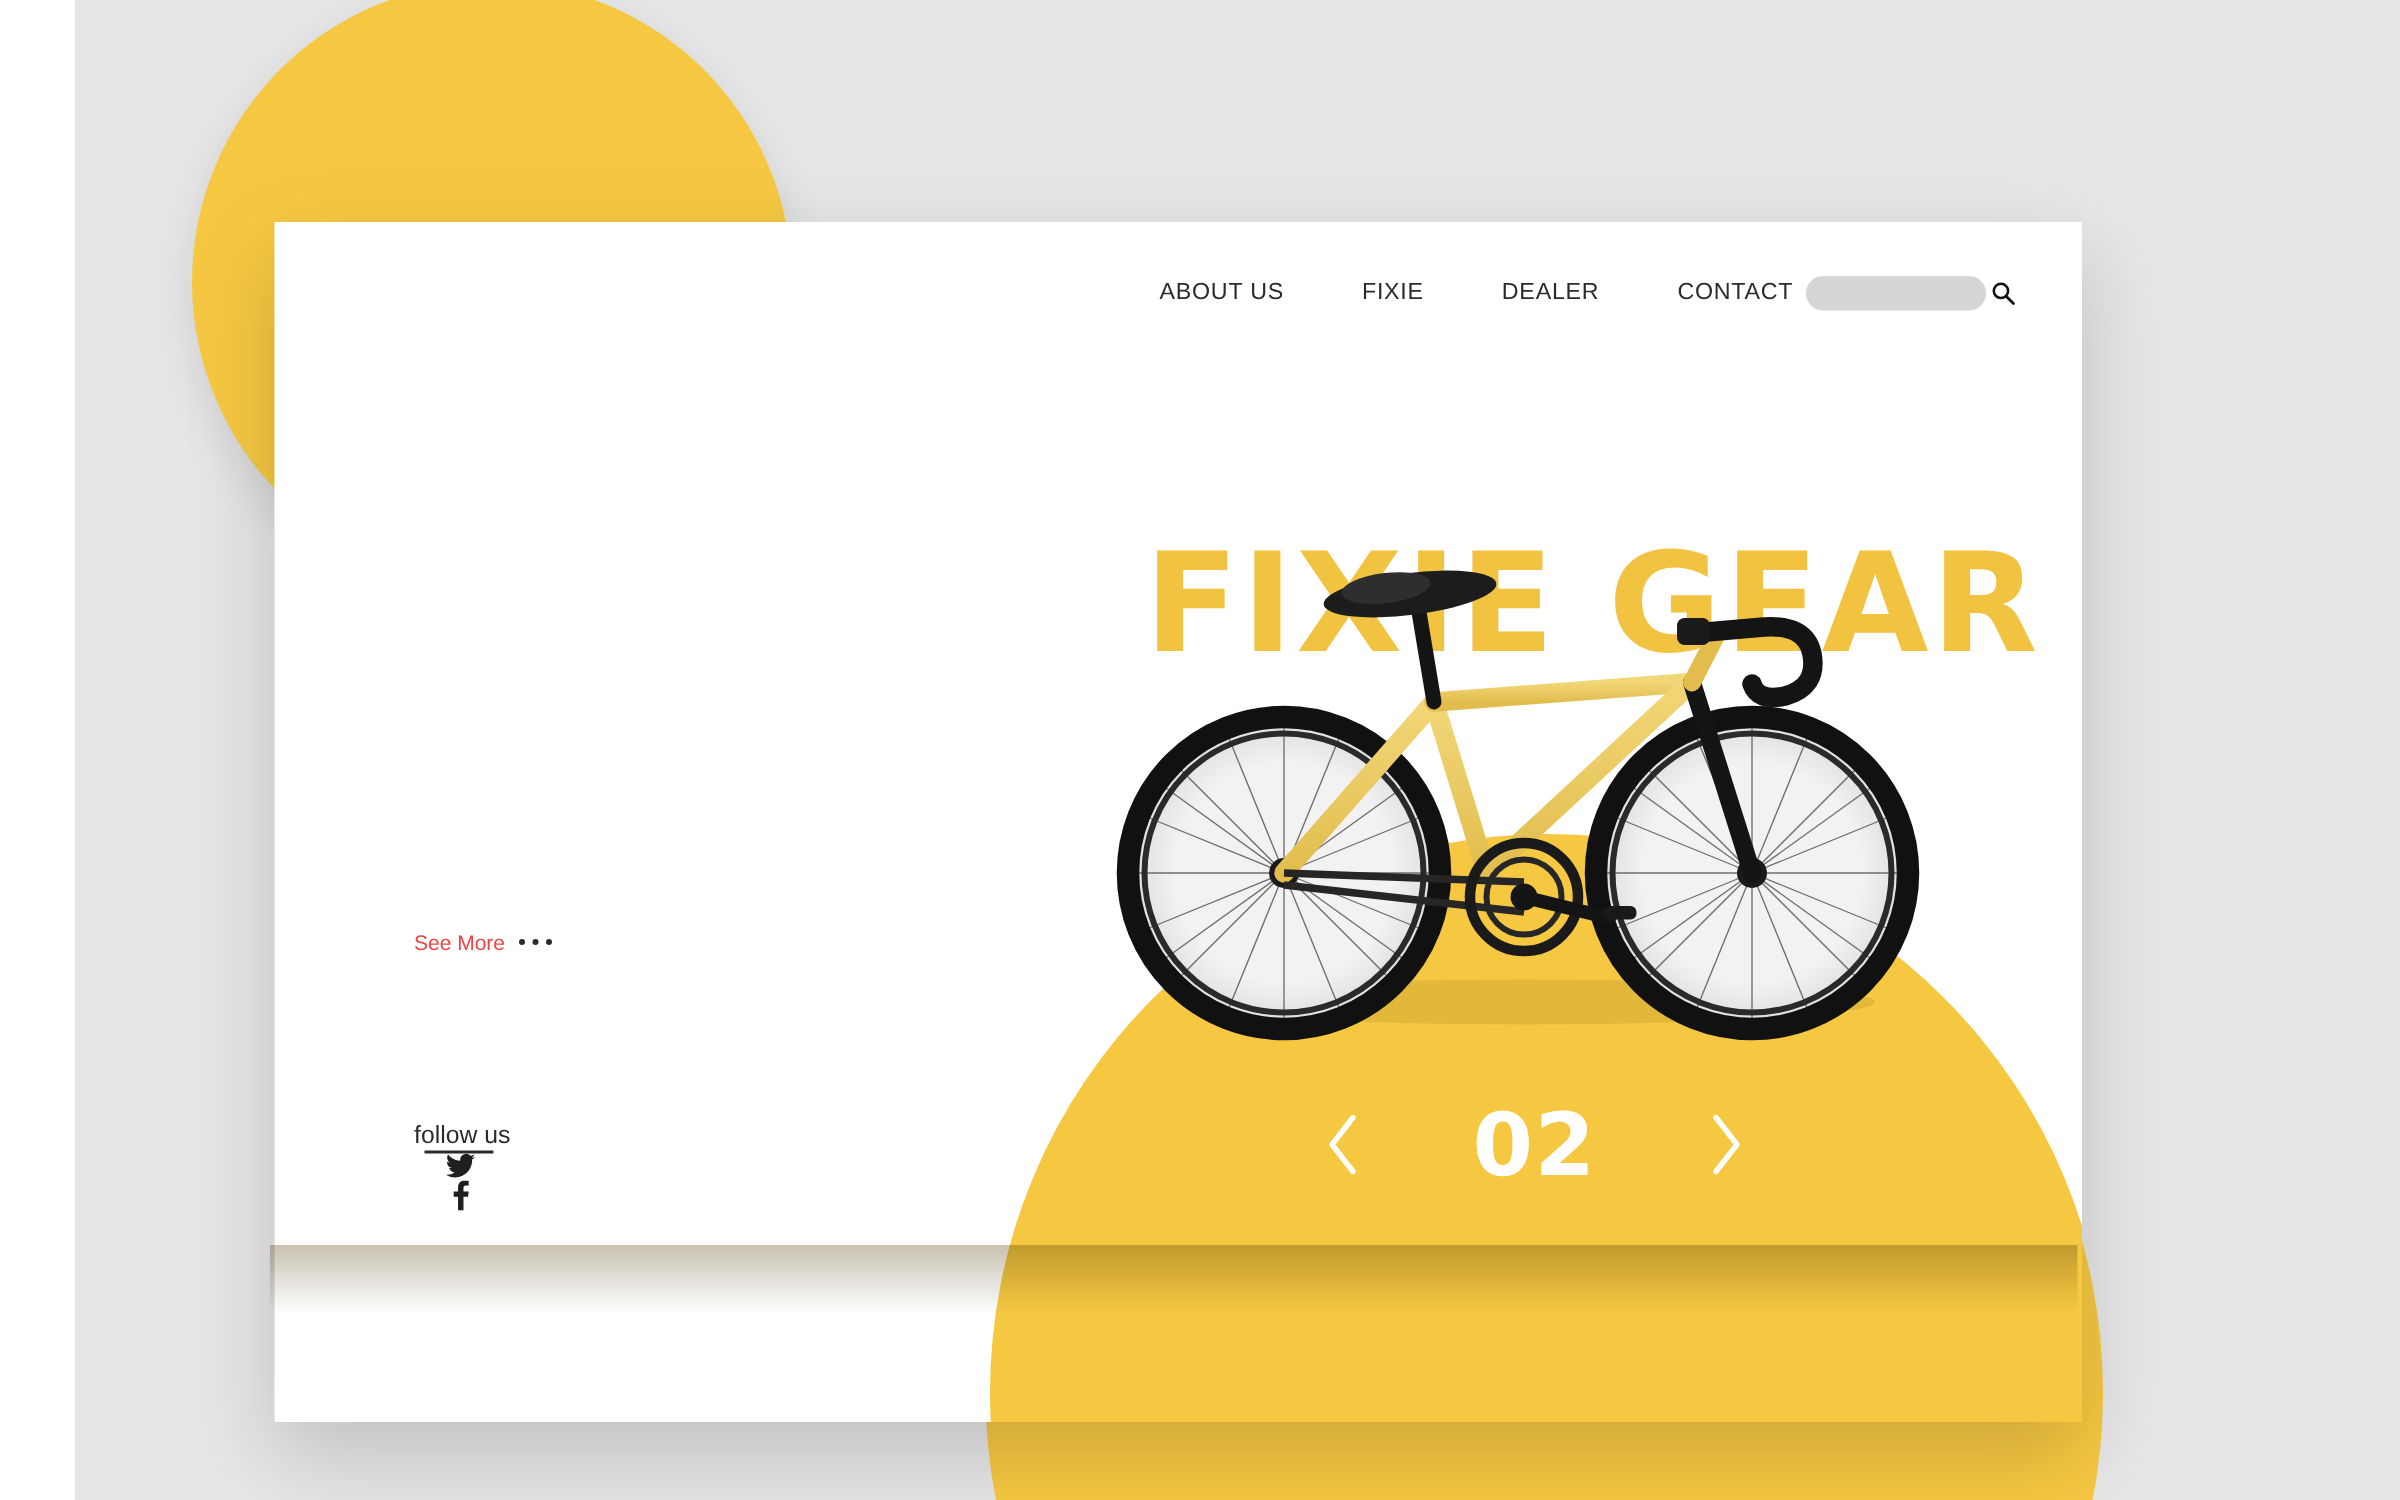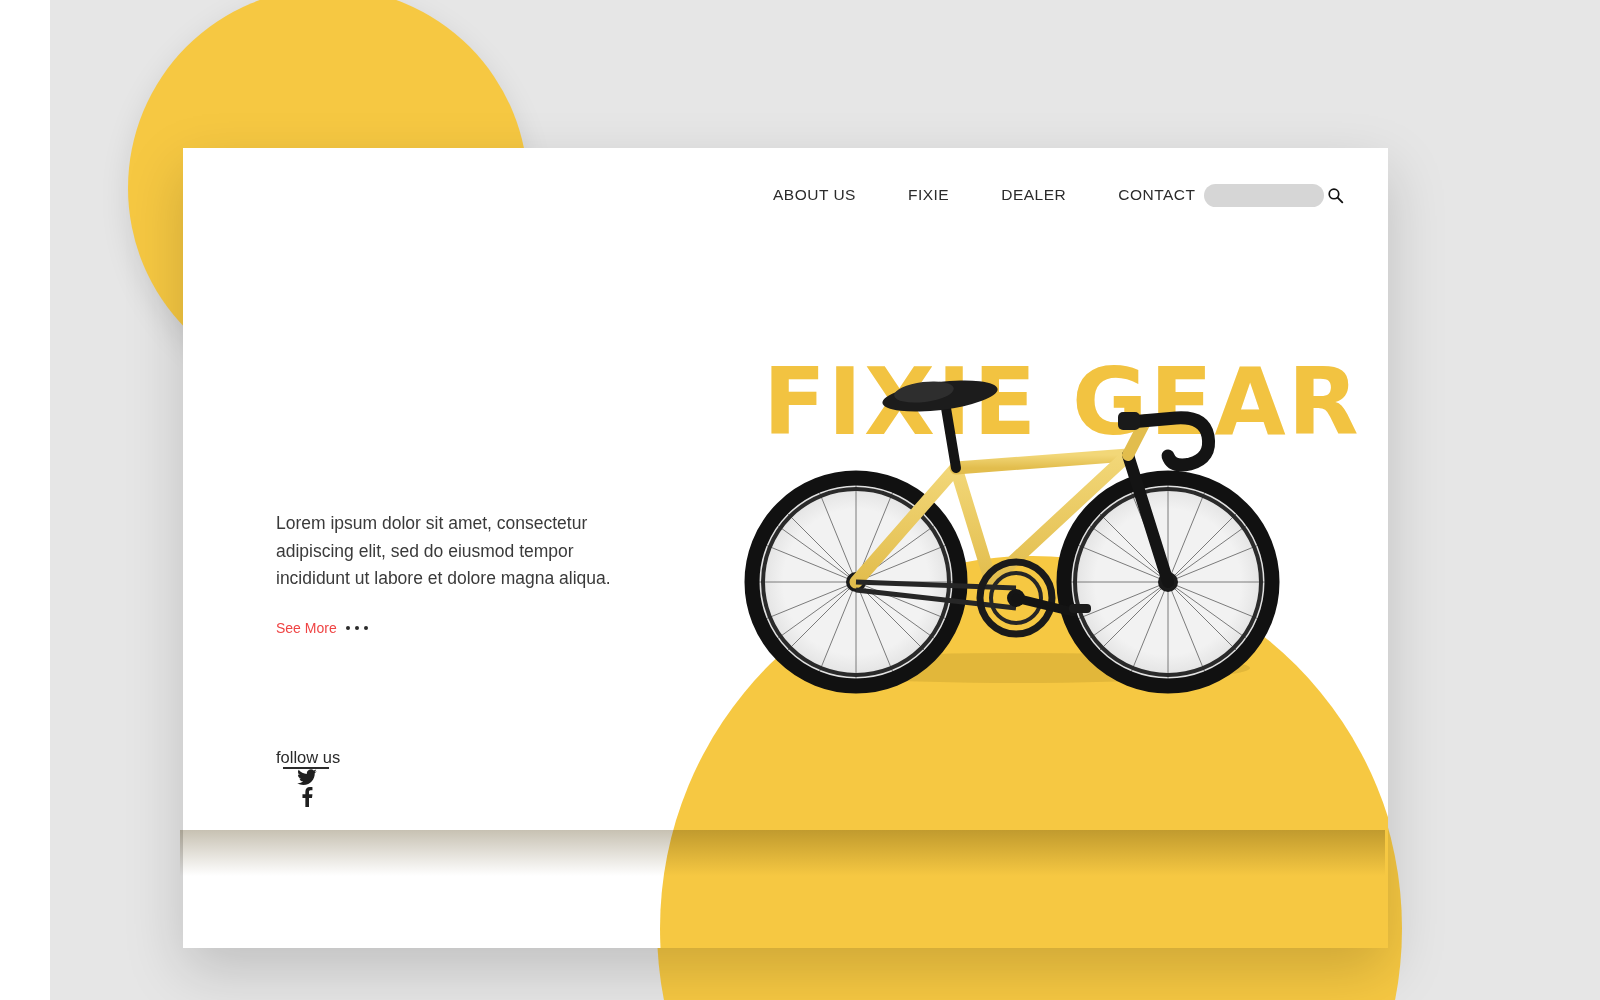--- a/index.html
+++ b/index.html
@@ -333,23 +333,20 @@
     <line x1="128" y1="222" x2="288" y2="228" stroke="#262626" stroke-width="5"></line>
     <line x1="128" y1="230" x2="288" y2="248" stroke="#262626" stroke-width="5"></line>
 
     <circle cx="288" cy="238" r="36" fill="none" stroke="#1a1a1a" stroke-width="7"></circle>
     <circle cx="288" cy="238" r="25" fill="none" stroke="#262626" stroke-width="4"></circle>
     <circle cx="288" cy="238" r="9" fill="#151515"></circle>
     <line x1="288" y1="238" x2="345" y2="252" stroke="#141414" stroke-width="9" stroke-linecap="round"></line>
     <rect x="341" y="244" width="22" height="9" rx="4" fill="#1a1a1a"></rect>
   </svg>
 
-  <div class="copy">
-    <p>Lorem ipsum dolor sit amet, consectetur adipiscing elit, sed do eiusmod tempor incididunt ut labore et dolore magna aliqua.</p>
-  </div>
 
   <div class="see-more">
     <span class="see-more-label">See More</span>
     <span class="dots">
         <i></i>
         <i></i>
         <i></i>
       </span>
   </div>
 
@@ -357,16 +354,25 @@
     <span class="follow-label">follow us</span>
     <span class="follow-line"></span>
     <svg class="soc" width="20" height="18" viewBox="0 0 24 22">
       <path fill="#1f1f1f" d="M24 2.6a9.6 9.6 0 0 1-2.8.8A4.9 4.9 0 0 0 23.3.7a9.7 9.7 0 0 1-3.1 1.2A4.9 4.9 0 0 0 11.8 6a13.9 13.9 0 0 1-10-5.1 4.9 4.9 0 0 0 1.5 6.5A4.8 4.8 0 0 1 1 6.8v.1a4.9 4.9 0 0 0 3.9 4.8 4.9 4.9 0 0 1-2.2.1 4.9 4.9 0 0 0 4.6 3.4A9.9 9.9 0 0 1 0 17.3a13.9 13.9 0 0 0 7.5 2.2c9.1 0 14-7.5 14-14v-.6A10 10 0 0 0 24 2.6z"></path>
     </svg>
     <svg class="soc" width="12" height="20" viewBox="0 0 12 22">
       <path fill="#1f1f1f" d="M8.2 22V12h3.3l.5-3.9H8.2V5.6c0-1.1.3-1.9 1.9-1.9H12V.2C11.7.1 10.5 0 9.1 0 6.2 0 4.2 1.8 4.2 5.1v3H1V12h3.2v10h4z"></path>
     </svg>
   </div>
 
+  <div class="carousel">
+    <svg class="chev" width="26" height="44" viewBox="0 0 26 44">
+      <polyline points="19,4 5,22 19,40" fill="none" stroke="#ffffff" stroke-width="3.6" stroke-linecap="round" stroke-linejoin="round"></polyline>
+    </svg>
+    <span class="slide-num">02</span>
+    <svg class="chev" width="26" height="44" viewBox="0 0 26 44">
+      <polyline points="7,4 21,22 7,40" fill="none" stroke="#ffffff" stroke-width="3.6" stroke-linecap="round" stroke-linejoin="round"></polyline>
+    </svg>
+  </div>
 
 </div>
 
 <div class="card-shadow-overlay"></div>
 
 </body></html>

